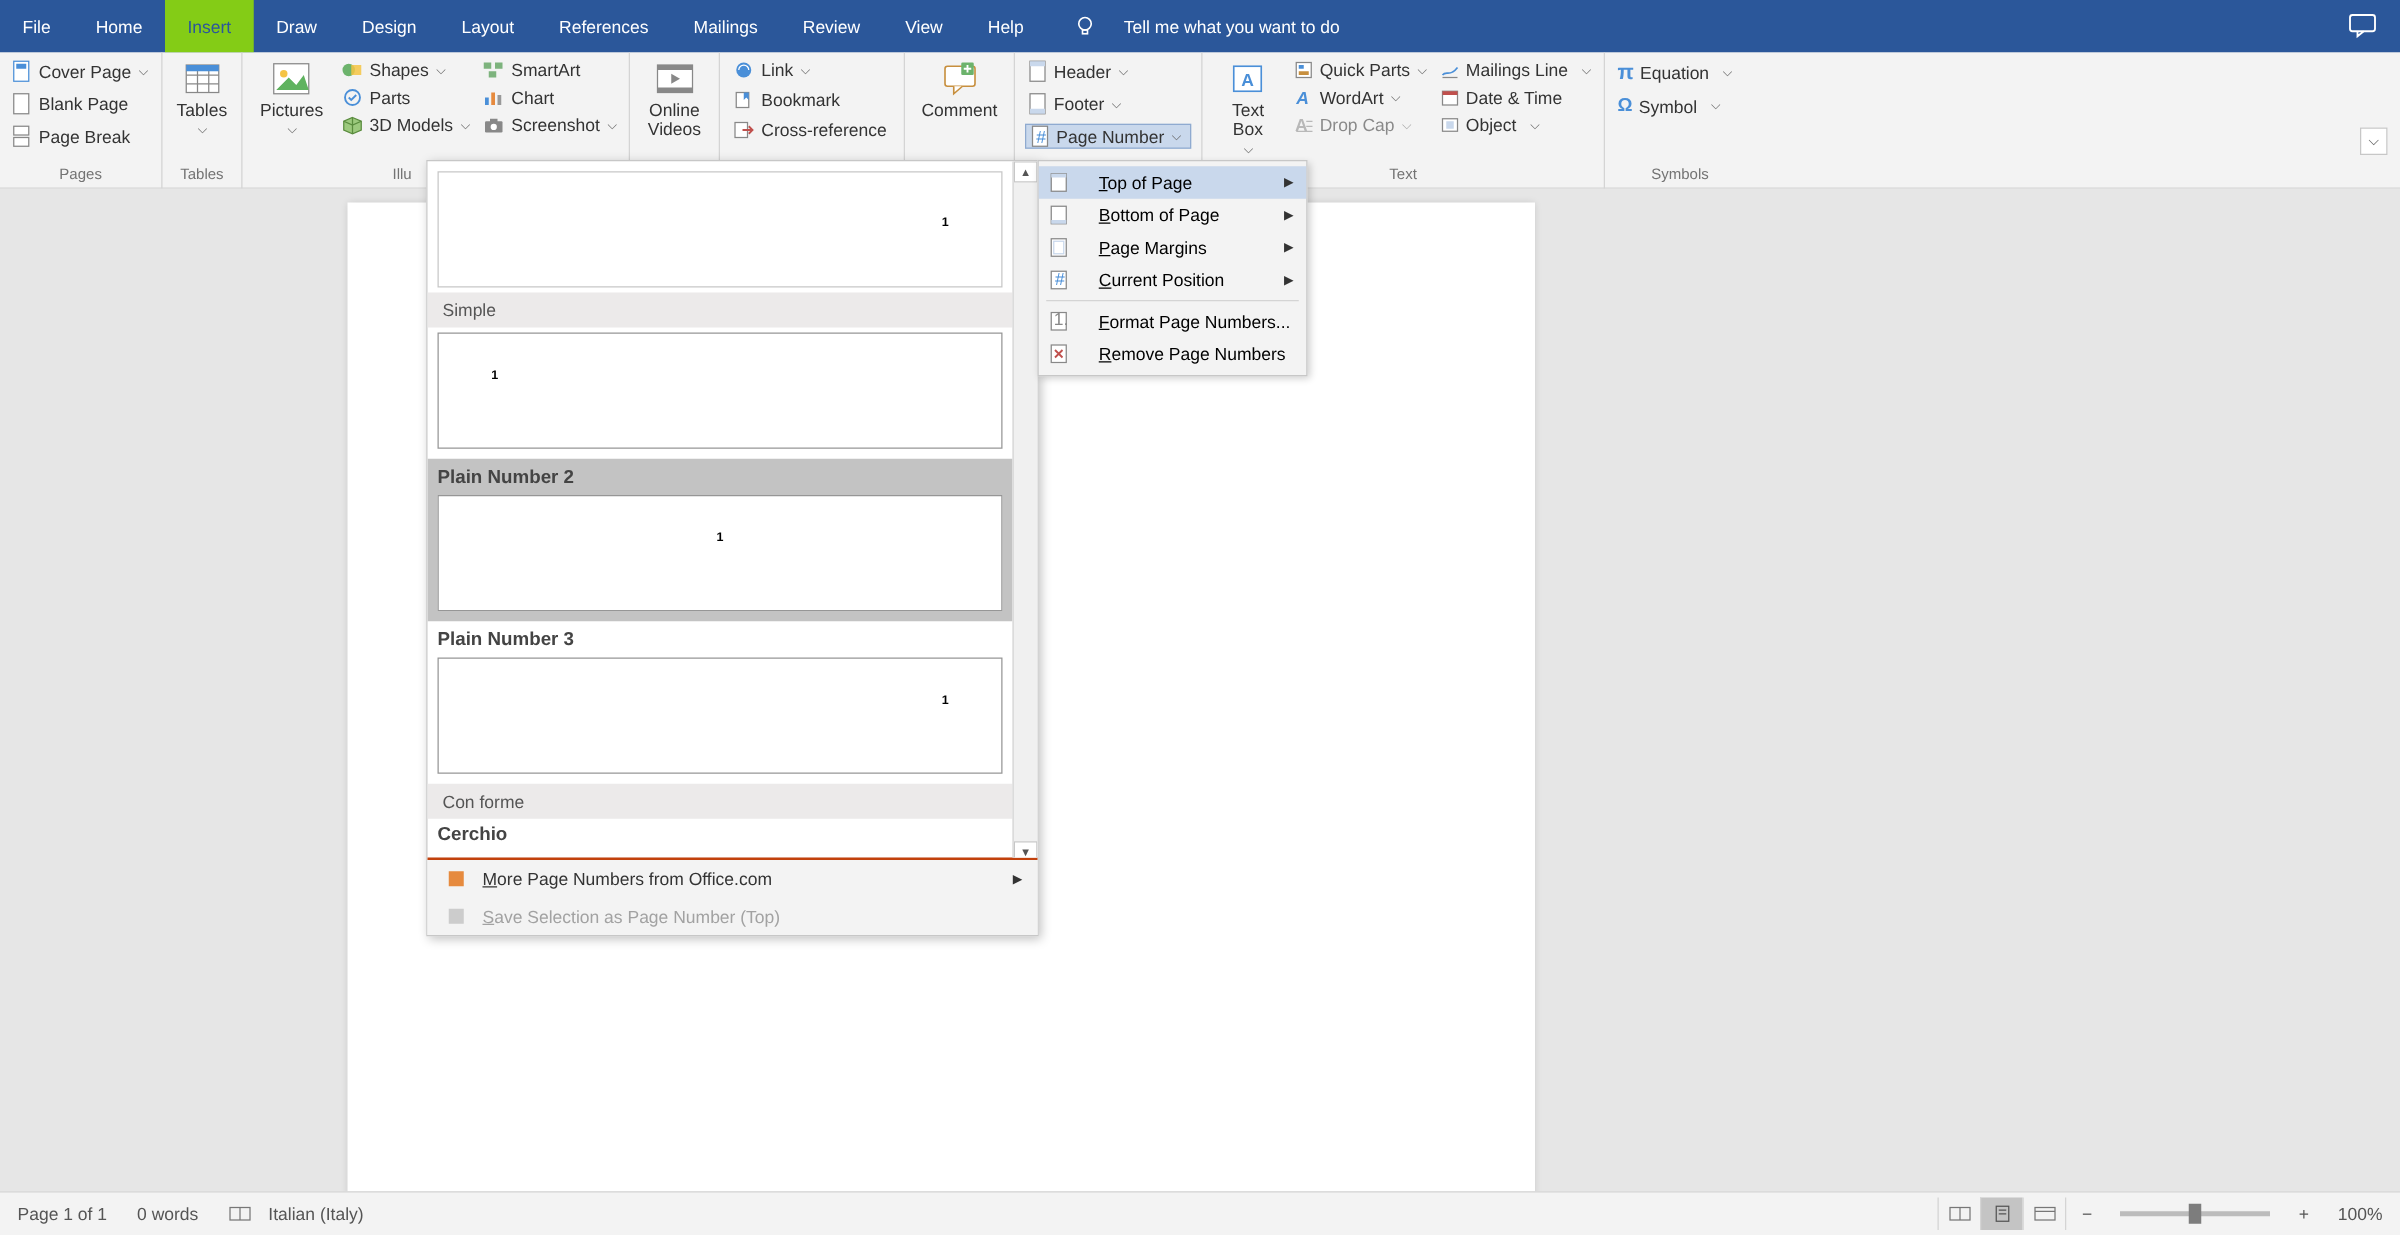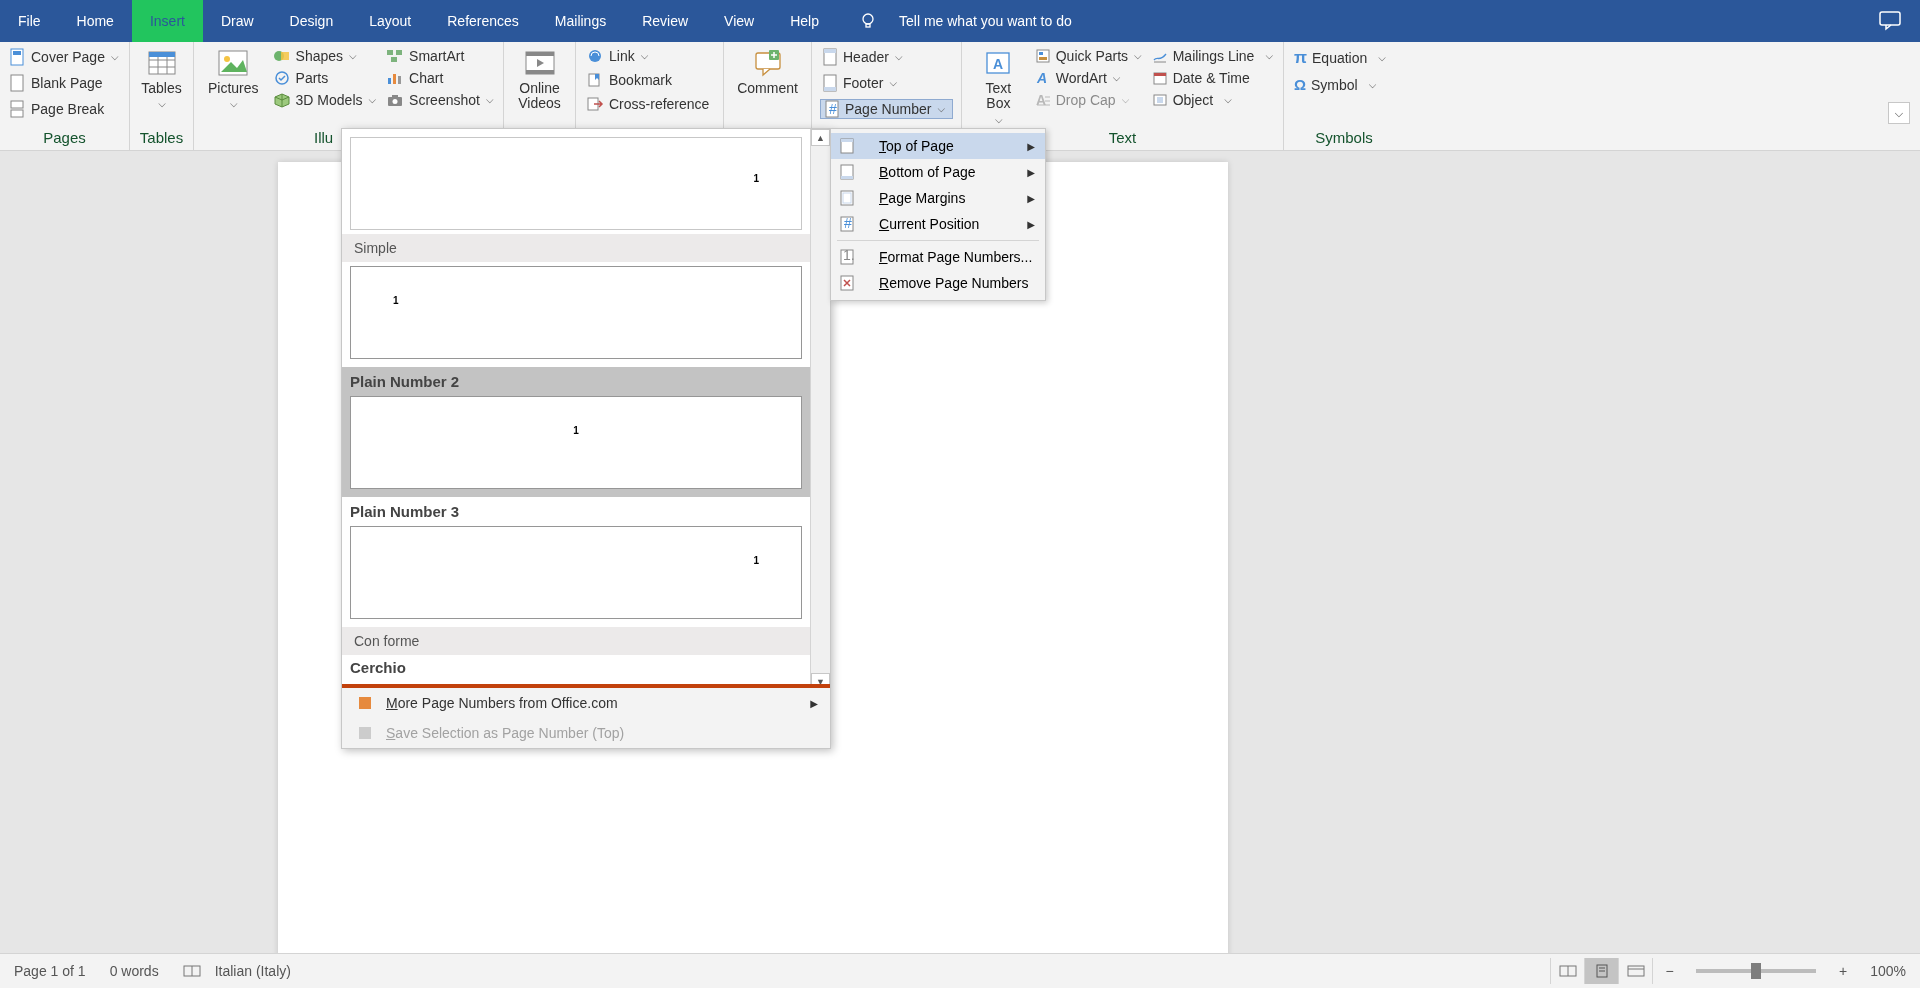--- a/index.html
+++ b/index.html
@@ -1,25 +1,25 @@
 <!DOCTYPE html>
 <html><head>
 <meta charset="utf-8">
 <style>
 *{margin:0;padding:0;box-sizing:border-box;font-family:"Segoe UI",Tahoma,sans-serif;font-size:14px;-webkit-user-select:none;user-select:none}
 body{background:#e6e6e6;overflow:hidden;width:1920px;height:988px;position:relative}
 .topbar{background:#2b579a;height:42px;display:flex;align-items:center;color:#fff;position:relative}
 .tab{padding:0 18px;height:42px;display:flex;align-items:center;color:#fff;cursor:pointer;font-size:14px}
-.tab.active{background:#22c55e;color:#2b579a}
+.tab.active{background:#84cc16;color:#2b579a}
 .tellme-wrap{display:flex;align-items:center;margin-left:22px;gap:22px}
 .comments-icn{position:absolute;right:18px;top:9px}
 .ribbon{background:#f3f3f3;height:109px;border-bottom:1px solid #d4d4d4;display:flex;position:relative}
 .group{border-right:1px solid #d4d4d4;height:109px;display:flex;flex-direction:column;justify-content:space-between;padding:5px 8px 2px}
 .group-body{display:flex;flex:1;align-items:flex-start;gap:6px}
-.group-lbl{text-align:center;font-size:15px;color:#14532d;padding-bottom:3px}
+.group-lbl{text-align:center;font-size:12px;color:#737373;padding-bottom:3px}
 .vstack{display:flex;flex-direction:column;gap:4px}
 .cmd{display:flex;align-items:center;gap:5px;padding:1px 2px;color:#333;cursor:pointer;white-space:nowrap}
 .cmd-big{display:flex;flex-direction:column;align-items:center;gap:2px;padding:0 6px;color:#333;cursor:pointer;font-size:13px;line-height:1.1}
 .cmd-big .bigicn{width:32px;height:32px;display:flex;align-items:center;justify-content:center}
 .dd{font-size:10px;color:#666;margin-left:1px}
 .cmd.highlight{background:#c9d8ec;border:1px solid #8faad0;padding:0 3px}
 .expand-btn{position:absolute;right:10px;top:60px;width:22px;height:22px;border:1px solid #c7c7c7;background:#fff;display:flex;align-items:center;justify-content:center;cursor:pointer;font-size:11px;color:#666}
 .doc-area{position:absolute;top:151px;left:0;right:0;bottom:35px;background:#e6e6e6}
 .page{position:absolute;top:11px;left:278px;width:950px;height:100%;background:#fff;box-shadow:0 0 6px rgba(0,0,0,.15)}
 .submenu{position:absolute;top:128px;left:830px;width:216px;background:#f3f3f3;border:1px solid #c7c7c7;box-shadow:2px 2px 6px rgba(0,0,0,.2);padding:4px 0;z-index:50}
@@ -35,21 +35,21 @@
 .gal-top-preview .pn{position:absolute;right:42px;top:35px;font-size:10px;font-weight:bold}
 .gal-section-hdr{background:#eceaea;padding:6px 12px;font-size:14px;color:#555}
 .gal-item{padding:4px 0 8px}
 .gal-item.sel{background:#c3c3c3}
 .gal-item .title{padding:2px 8px 6px;font-weight:600;font-size:15px;color:#444}
 .gal-item .prev{margin:0 8px;border:1px solid #969696;background:#fff;height:93px;position:relative}
 .gal-item .prev .pn{position:absolute;font-size:10px;font-weight:bold}
 .p-left{left:42px;top:28px}
 .p-center{left:50%;top:28px;transform:translateX(-50%)}
 .p-right{right:42px;top:28px}
-.gallery-footer{border-top:4px solid #c2410c;background:#f3f3f3}
+.gallery-footer{border-top:2px solid #c2410c;background:#f3f3f3}
 .gf-item{display:flex;align-items:center;gap:12px;padding:6px 14px;cursor:pointer;position:relative;color:#333}
 .gf-item.disabled{color:#a2a2a2}
 .gf-item .arrow{position:absolute;right:12px;font-size:10px}
 .gf-icn{width:18px;height:18px;display:flex;align-items:center;justify-content:center}
 .statusbar{position:absolute;bottom:0;left:0;right:0;height:35px;background:#f3f3f3;border-top:1px solid #d4d4d4;display:flex;align-items:center;padding:0 14px;color:#555;font-size:13px}
 .statusbar .sp{width:24px}
 .sb-right{margin-left:auto;display:flex;align-items:center;gap:0}
 .viewbtn{width:34px;height:26px;display:flex;align-items:center;justify-content:center;border-left:1px solid #d4d4d4;cursor:pointer}
 .viewbtn.active{background:#c4c4c4}
 .zoom-slider{width:120px;height:4px;background:#bcbcbc;margin:0 10px;position:relative}

